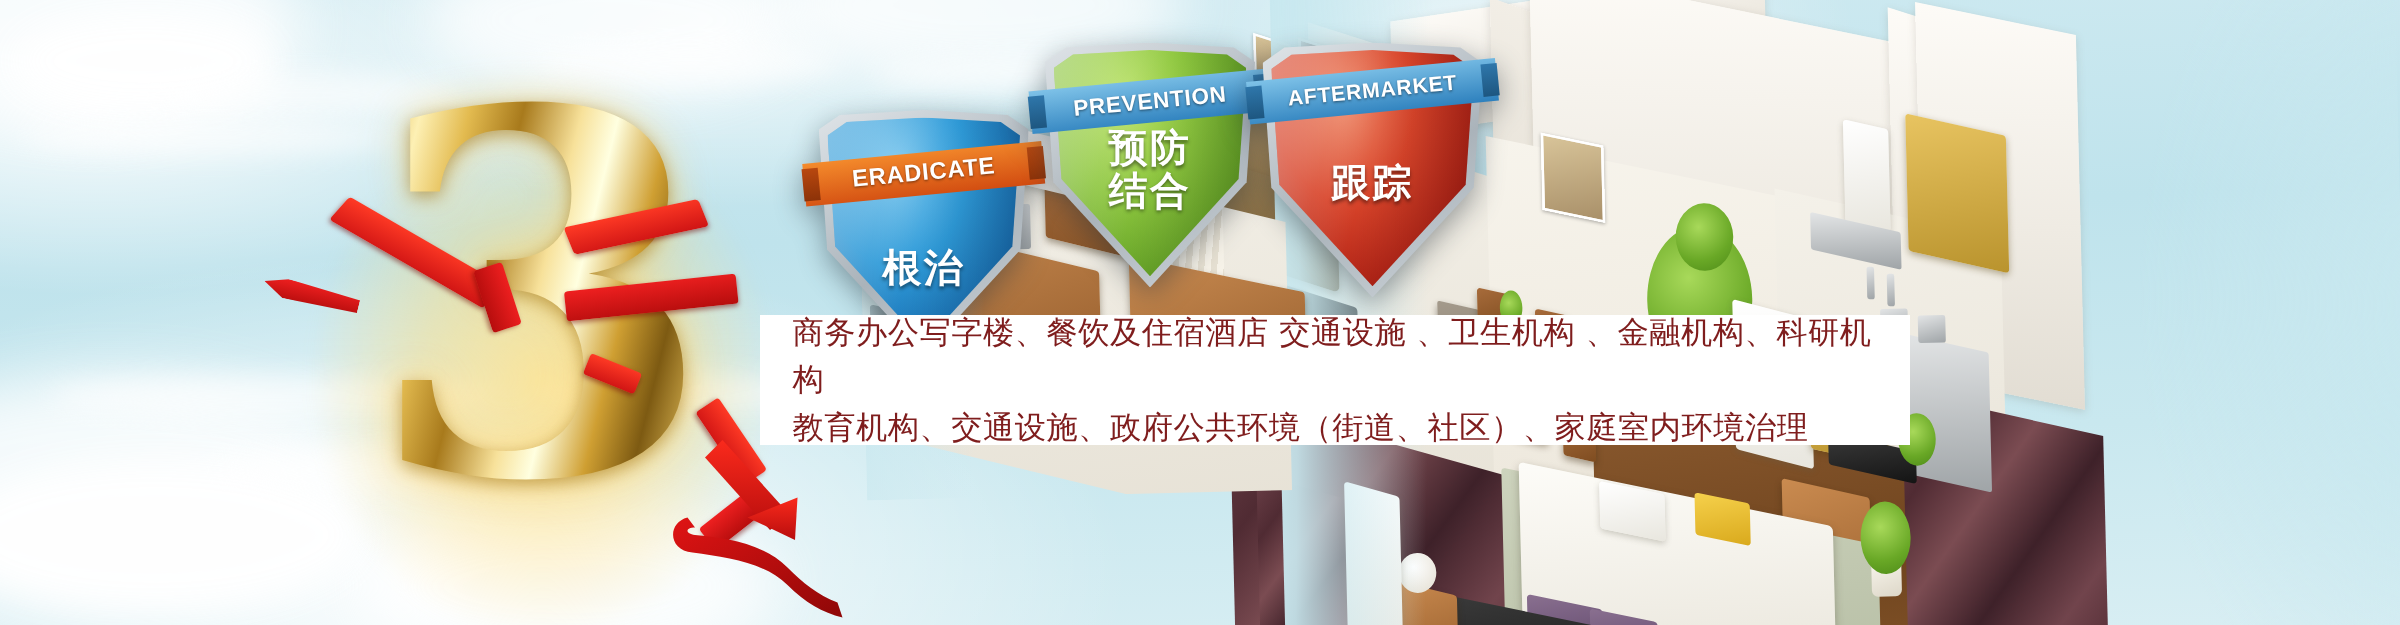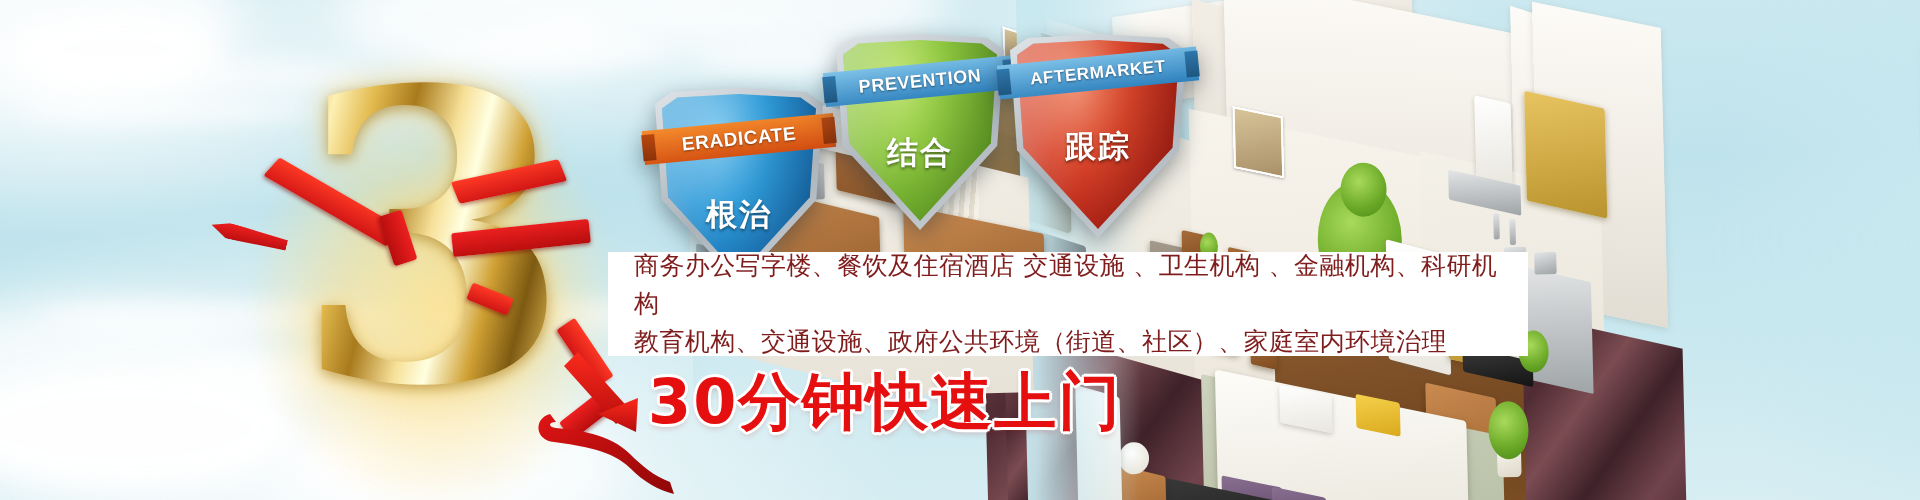--- a/index.html
+++ b/index.html
@@ -290,31 +290,31 @@
     <div class="sh-gloss"></div>
     <div class="sh-band band-orange" style="top:34px;font-size:19px;">ERADICATE</div>
     <div class="sh-cn" style="top:110px;">根治</div>
   </div>
 
   <div class="shield sh-green" style="left:836px;top:34px;">
     <div class="sh-body"></div>
     <div class="sh-face"></div>
     <div class="sh-gloss"></div>
     <div class="sh-band band-blue" style="top:30px;font-size:18px;">PREVENTION</div>
+    <div class="sh-cn" style="top:68px;">预防</div>
     <div class="sh-cn" style="top:102px;">结合</div>
   </div>
 
   <div class="shield sh-red" style="left:1010px;top:34px;width:176px;height:204px;">
     <div class="sh-body"></div>
     <div class="sh-face"></div>
     <div class="sh-gloss"></div>
     <div class="sh-band band-blue" style="top:22px;font-size:17px;">AFTERMARKET</div>
     <div class="sh-cn" style="top:96px;">跟踪</div>
   </div>
 
   <div id="copy-panel">
     <p>商务办公写字楼、餐饮及住宿酒店 交通设施 、卫生机构 、金融机构、科研机构</p>
     <p>教育机构、交通设施、政府公共环境（街道、社区）、家庭室内环境治理</p>
   </div>
 
-  <div id="headline">30分钟快速上门</div>
 
 </div>
 
 </body></html>

